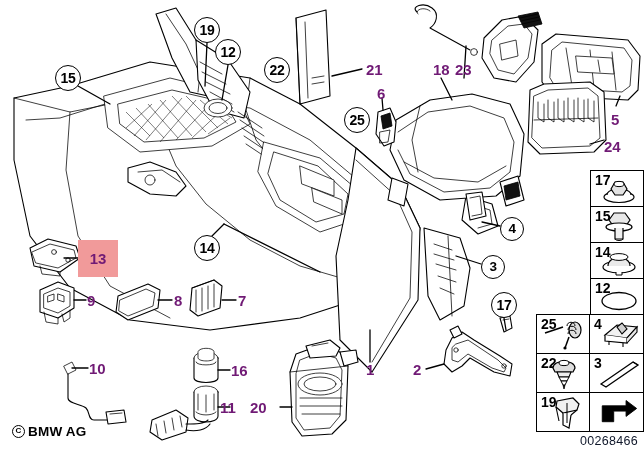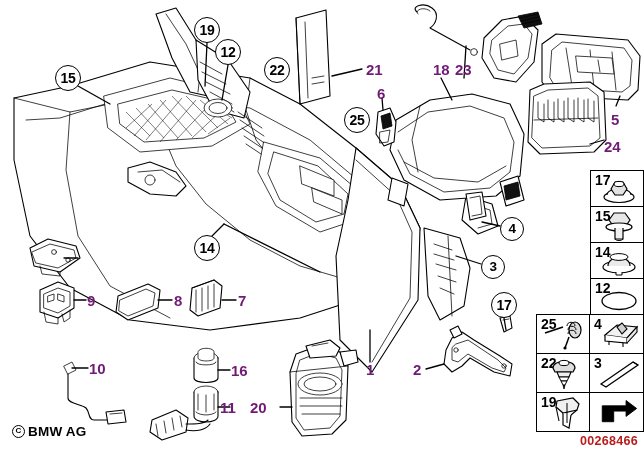--- a/index.html
+++ b/index.html
@@ -94,21 +94,21 @@
 
   
   #copyright{
     position:absolute;left:12px;top:424px;
     font-size:13.5px;font-weight:bold;color:#000;
     letter-spacing:0.2px;white-space:nowrap;
     display:flex;align-items:center;gap:3px;
   }
   #partno{
     position:absolute;left:580px;top:434px;
-    font-size:12.5px;font-weight:bold;color:#b91c1c;
+    font-size:12.5px;font-weight:normal;color:#0f172a;
     letter-spacing:0.3px;white-space:nowrap;
   }
   .cmark{
     display:inline-block;width:11px;height:11px;
     border:1.4px solid #000;border-radius:50%;
     font-size:8px;line-height:9px;text-align:center;
     font-weight:bold;
   }
 </style>
 </head>
@@ -459,20 +459,23 @@
   <div class="numlabel" style="left:87px;top:293px;"><span>9</span></div>
   <div class="numlabel" style="left:174px;top:293px;"><span>8</span></div>
   <div class="numlabel" style="left:238px;top:293px;"><span>7</span></div>
   <div class="numlabel" style="left:89px;top:361px;"><span>10</span></div>
   <div class="numlabel" style="left:231px;top:363px;"><span>16</span></div>
   <div class="numlabel" style="left:220px;top:400px;"><span>11</span></div>
   <div class="numlabel" style="left:250px;top:400px;"><span>20</span></div>
   <div class="numlabel" style="left:366px;top:362px;"><span>1</span></div>
   <div class="numlabel" style="left:413px;top:362px;"><span>2</span></div>
 
+  <div class="hl-wrap highlight" style="left:78px;top:240px;width:40px;height:37px;">
+    <span class="numlabel">13</span>
+  </div>
 
   <div class="legend-col" style="left:590px;top:170px;width:54px;height:144px;">
 
     <div class="legend-cell" style="height:36px;">
       <span class="lbl">17</span>
       <svg class="glyph" viewBox="0 0 40 32">
         <ellipse cx="20" cy="24" rx="15" ry="5.5" fill="#fff" stroke="#000" stroke-width="1.2"></ellipse>
         <path d="M8,22 C8,14 32,14 32,22" fill="#fff" stroke="#000" stroke-width="1.2"></path>
         <path d="M12,16 L16,9 L24,9 L28,16 L24,22 L16,22 Z" fill="#e2e2e2" stroke="#000" stroke-width="1.2"></path>
         <ellipse cx="20" cy="11" rx="5" ry="2.6" fill="#fff" stroke="#000" stroke-width="1"></ellipse>

